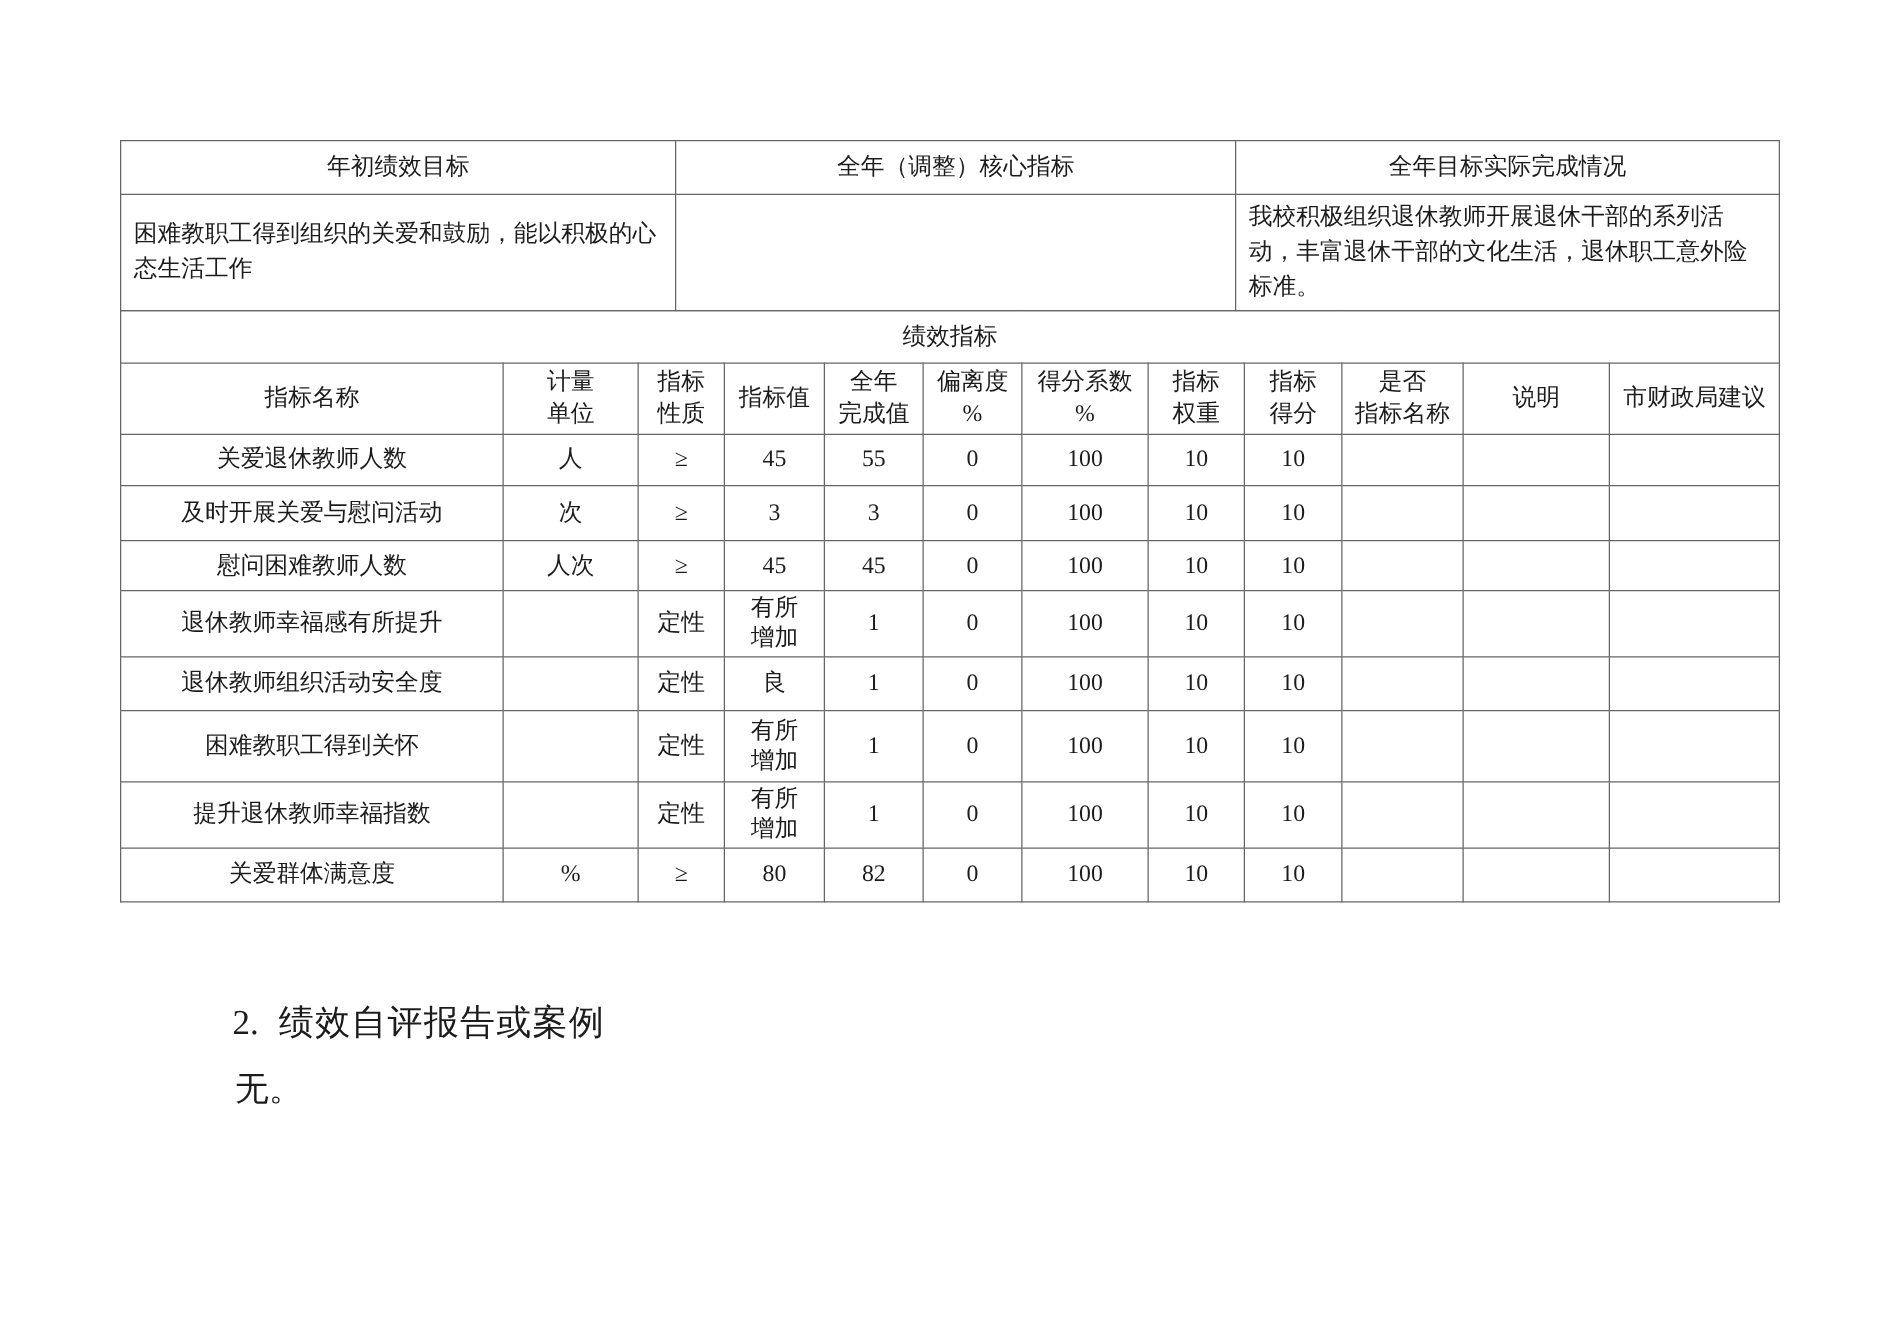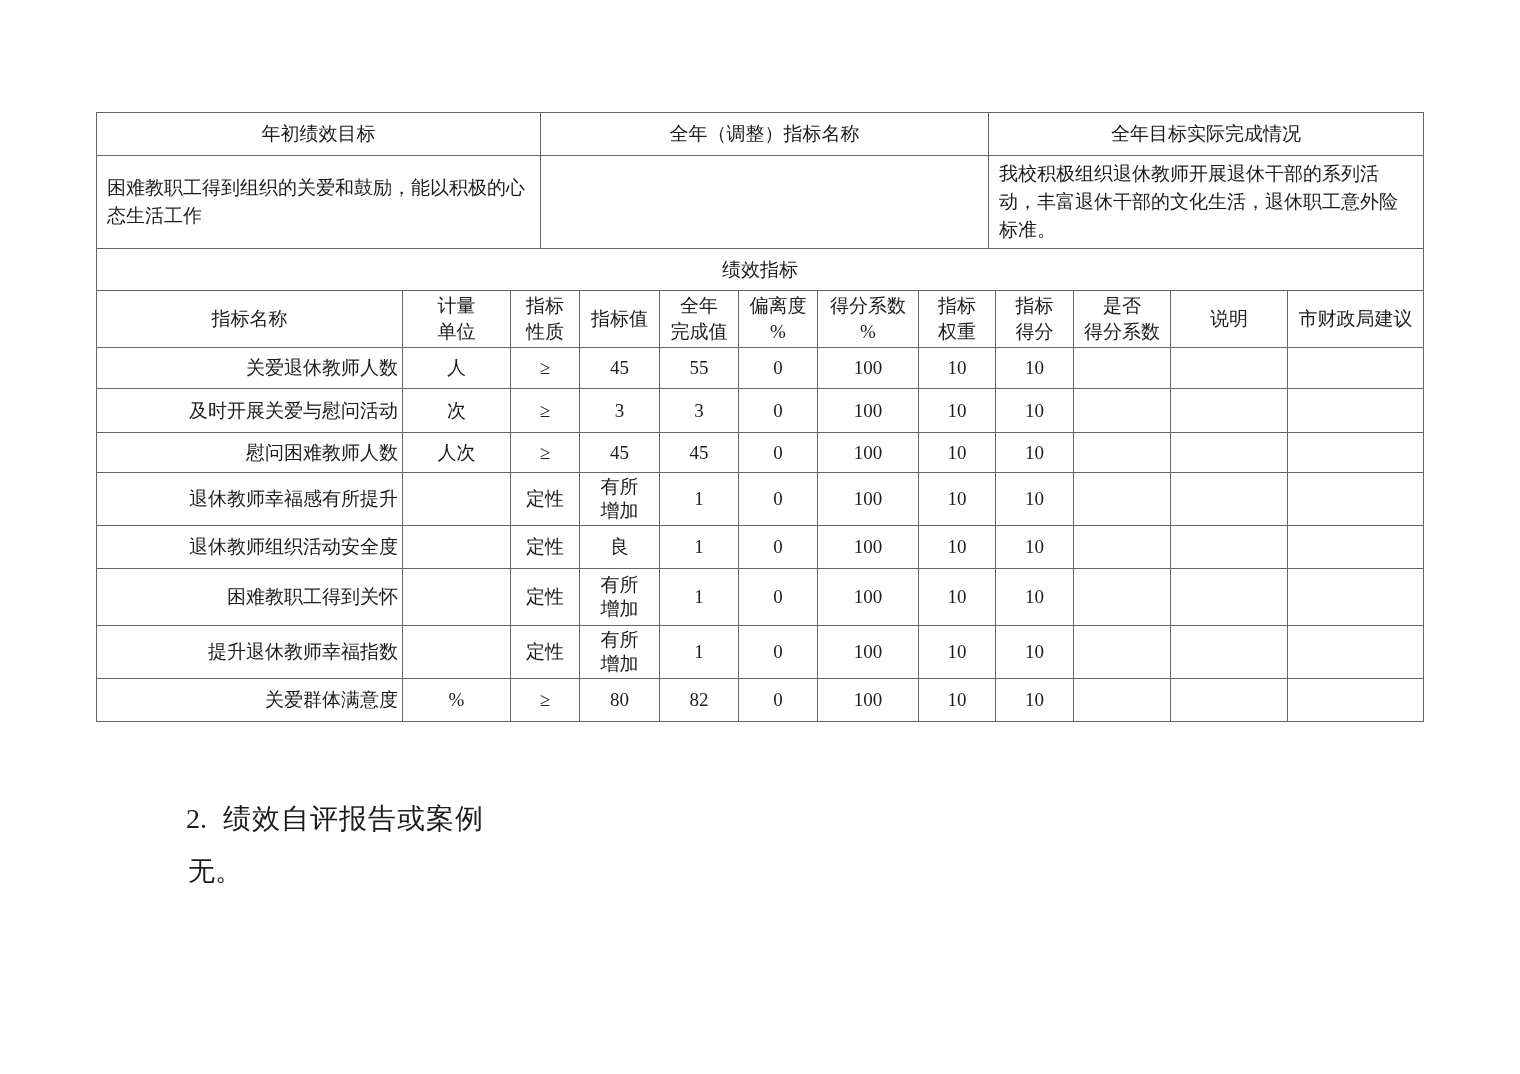--- a/index.html
+++ b/index.html
@@ -45,21 +45,21 @@
   .goal-hdr td { height: 43px; }
   .goal-body td {
     height: 85px;
     text-align: left;
     line-height: 28px;
     padding: 4px 10px;
   }
   .section-row td { height: 42px; }
   .hdr td { height: 56px; line-height: 26px; }
   .name-cell {
-    text-align: right;
+    text-align: center;
     margin-left: 20px;
   }
   .heading2 {
     position: absolute;
     left: 186px;
     top: 799px;
     font-size: 28px;
     font-weight: normal;
     line-height: 40px;
     letter-spacing: 1px;
@@ -82,21 +82,21 @@
 
     <table class="t1">
       <colgroup>
         <col style="width:444px">
           <col style="width:448px">
           <col style="width:435px">
       </colgroup>
       <tbody>
         <tr class="goal-hdr">
           <td>年初绩效目标</td>
-          <td>全年（调整）指标名称</td>
+          <td>全年（调整）核心指标</td>
           <td>全年目标实际完成情况</td>
         </tr>
         <tr class="goal-body">
           <td>困难教职工得到组织的关爱和鼓励，能以积极的心态生活工作</td>
           <td></td>
           <td>我校积极组织退休教师开展退休干部的系列活动，丰富退休干部的文化生活，退休职工意外险标准。</td>
         </tr>
       </tbody>
     </table>
 
@@ -130,21 +130,21 @@
 完成值</td>
           <td>偏离度
 %</td>
           <td>得分系数
 %</td>
           <td>指标
 权重</td>
           <td>指标
 得分</td>
           <td>是否
-得分系数</td>
+指标名称</td>
           <td>说明</td>
           <td>市财政局建议</td>
         </tr>
 
         <tr style="height:41px">
           <td class="name-cell">关爱退休教师人数</td>
           <td>人</td>
           <td>≥</td>
           <td>45</td>
           <td>55</td>

